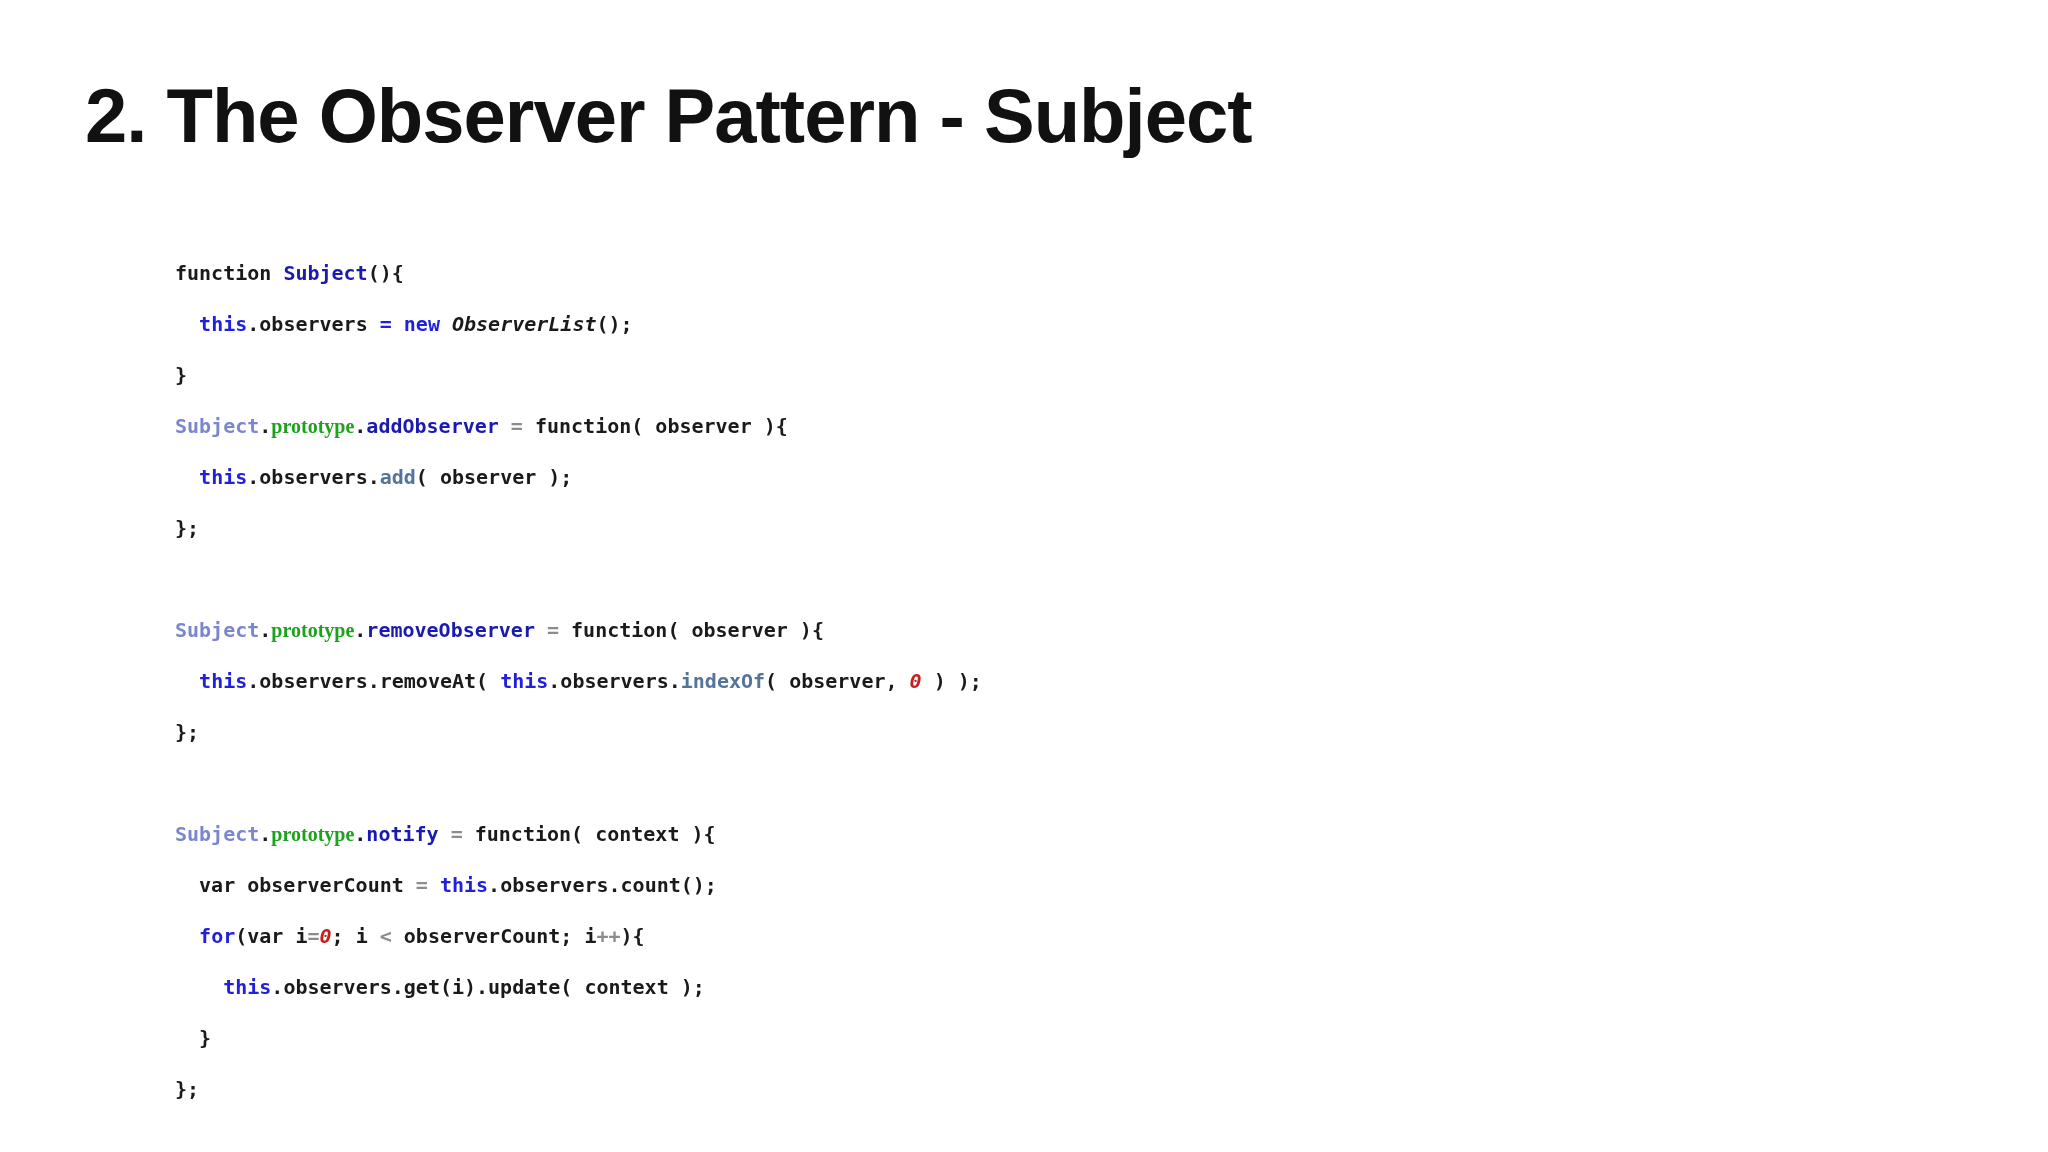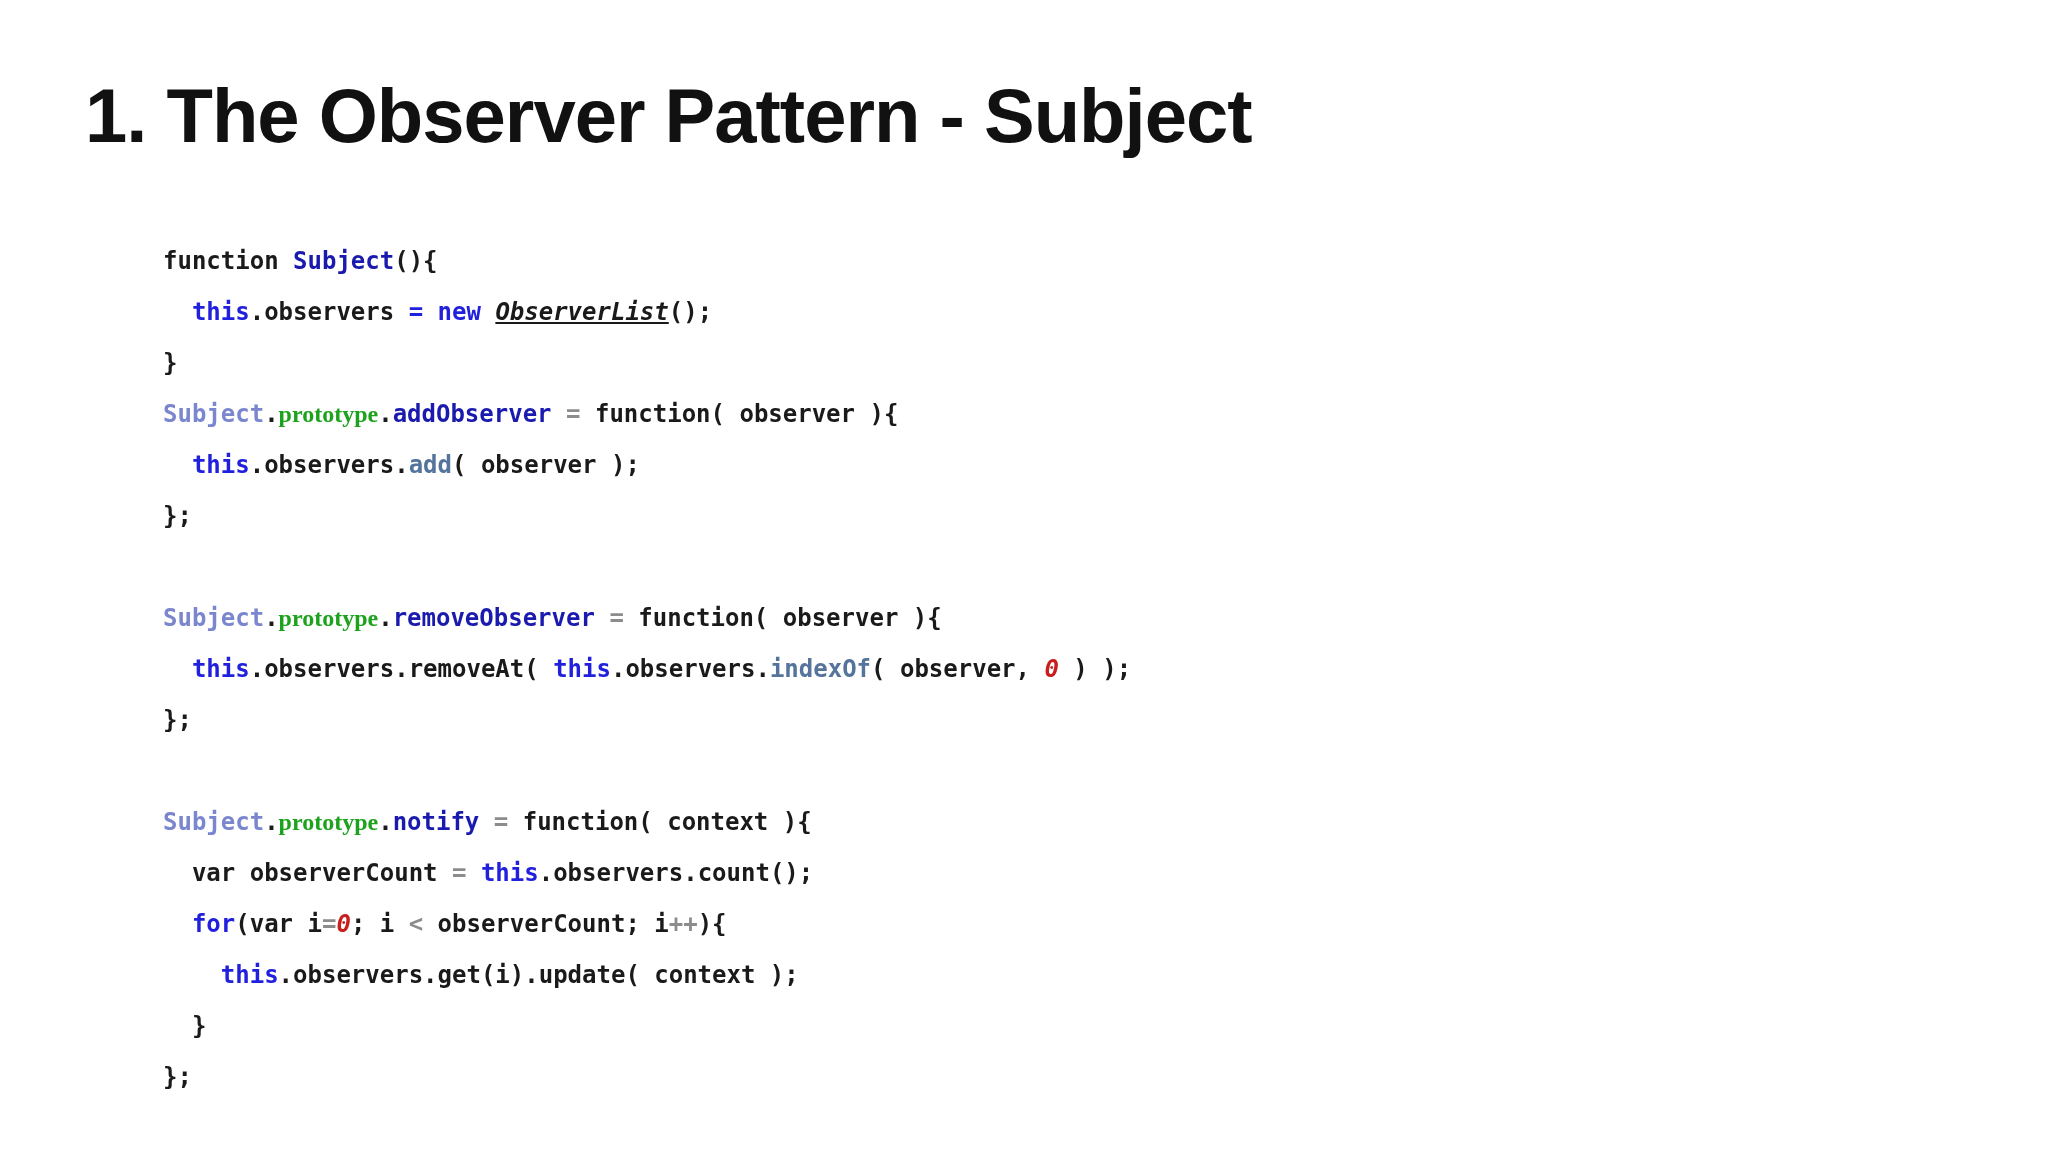--- a/index.html
+++ b/index.html
@@ -10,36 +10,36 @@
     position:relative;
   }
   .slide{position:absolute;inset:0;}
   h1.page-title{
     position:absolute;left:85px;top:72px;margin:0;
     font-size:76px;font-weight:bold;letter-spacing:-1px;
     color:var(--title_text,#111);
     font-family:"Liberation Sans",sans-serif;
   }
   .code{
-    position:absolute;left:163px;top:236px;margin:0;
+    position:absolute;left:163px;top:236px;margin:12px;
     font-family:"DejaVu Sans Mono","Liberation Mono",monospace;
-    font-weight:bold;font-size:24px;line-height:51px;
+    font-weight:bold;font-size:20px;line-height:51px;
     white-space:pre;color:var(--code_default,#1a1a1a);
   }
   .line{height:51px;}
   .tok-plain{color:var(--code_default,#1a1a1a);}
   .tok-kw{color:var(--keyword_blue,#2121dd);}
   .tok-this{color:var(--keyword_blue,#2121dd);}
   .tok-decl{color:var(--declared_name,#1a1aae);}
   .tok-obj{color:var(--object_name,#7a86cd);}
   .tok-proto{color:var(--prototype_green,#1ca21c);font-family:Liberation Serif, serif;}
   .tok-builtin{color:var(--builtin_method,#54749c);text-align:center;}
   .tok-op{color:var(--operator_gray,#8c8c8c);}
   .tok-num{color:var(--number_red,#c81e1e);font-style:italic;}
-  .tok-cls{color:var(--code_default,#1a1a1a);font-style:italic;text-decoration:underline;}
+  .tok-cls{color:var(--code_default,#1a1a1a);font-style:italic;}
 </style>
 </head>
 <body style="--background: #ffffff; --title_text: #111111; --code_default: #1a1a1a; --keyword_blue: #2121dd; --declared_name: #1a1aae; --object_name: #7a86cd; --prototype_green: #1ca21c; --builtin_method: #54749c; --operator_gray: #8c8c8c; --number_red: #c81e1e;">
 
 <div class="slide">
-  <h1 class="page-title">1. The Observer Pattern - Subject</h1>
+  <h1 class="page-title">2. The Observer Pattern - Subject</h1>
   <pre class="code"><div class="line"><span class="tok-plain">function </span><span class="tok-decl">Subject</span><span class="tok-plain">(){</span></div><div class="line"><span class="tok-plain">  </span><span class="tok-this">this</span><span class="tok-plain">.observers </span><span class="tok-kw">=</span><span class="tok-plain"> </span><span class="tok-kw">new</span><span class="tok-plain"> </span><span class="tok-cls">ObserverList</span><span class="tok-plain">();</span></div><div class="line"><span class="tok-plain">}</span></div><div class="line"><span class="tok-obj">Subject</span><span class="tok-plain">.</span><span class="tok-proto">prototype</span><span class="tok-plain">.</span><span class="tok-decl">addObserver</span><span class="tok-plain"> </span><span class="tok-op">=</span><span class="tok-plain"> function( observer ){</span></div><div class="line"><span class="tok-plain">  </span><span class="tok-this">this</span><span class="tok-plain">.observers.</span><span class="tok-builtin">add</span><span class="tok-plain">( observer );</span></div><div class="line"><span class="tok-plain">};</span></div><div class="line"></div><div class="line"><span class="tok-obj">Subject</span><span class="tok-plain">.</span><span class="tok-proto">prototype</span><span class="tok-plain">.</span><span class="tok-decl">removeObserver</span><span class="tok-plain"> </span><span class="tok-op">=</span><span class="tok-plain"> function( observer ){</span></div><div class="line"><span class="tok-plain">  </span><span class="tok-this">this</span><span class="tok-plain">.observers.removeAt( </span><span class="tok-this">this</span><span class="tok-plain">.observers.</span><span class="tok-builtin">indexOf</span><span class="tok-plain">( observer, </span><span class="tok-num">0</span><span class="tok-plain"> ) );</span></div><div class="line"><span class="tok-plain">};</span></div><div class="line"></div><div class="line"><span class="tok-obj">Subject</span><span class="tok-plain">.</span><span class="tok-proto">prototype</span><span class="tok-plain">.</span><span class="tok-decl">notify</span><span class="tok-plain"> </span><span class="tok-op">=</span><span class="tok-plain"> function( context ){</span></div><div class="line"><span class="tok-plain">  var observerCount </span><span class="tok-op">=</span><span class="tok-plain"> </span><span class="tok-this">this</span><span class="tok-plain">.observers.count();</span></div><div class="line"><span class="tok-plain">  </span><span class="tok-kw">for</span><span class="tok-plain">(var i</span><span class="tok-op">=</span><span class="tok-num">0</span><span class="tok-plain">; i </span><span class="tok-op">&lt;</span><span class="tok-plain"> observerCount; i</span><span class="tok-op">++</span><span class="tok-plain">){</span></div><div class="line"><span class="tok-plain">    </span><span class="tok-this">this</span><span class="tok-plain">.observers.get(i).update( context );</span></div><div class="line"><span class="tok-plain">  }</span></div><div class="line"><span class="tok-plain">};</span></div></pre>
 </div>
 
 </body></html>

